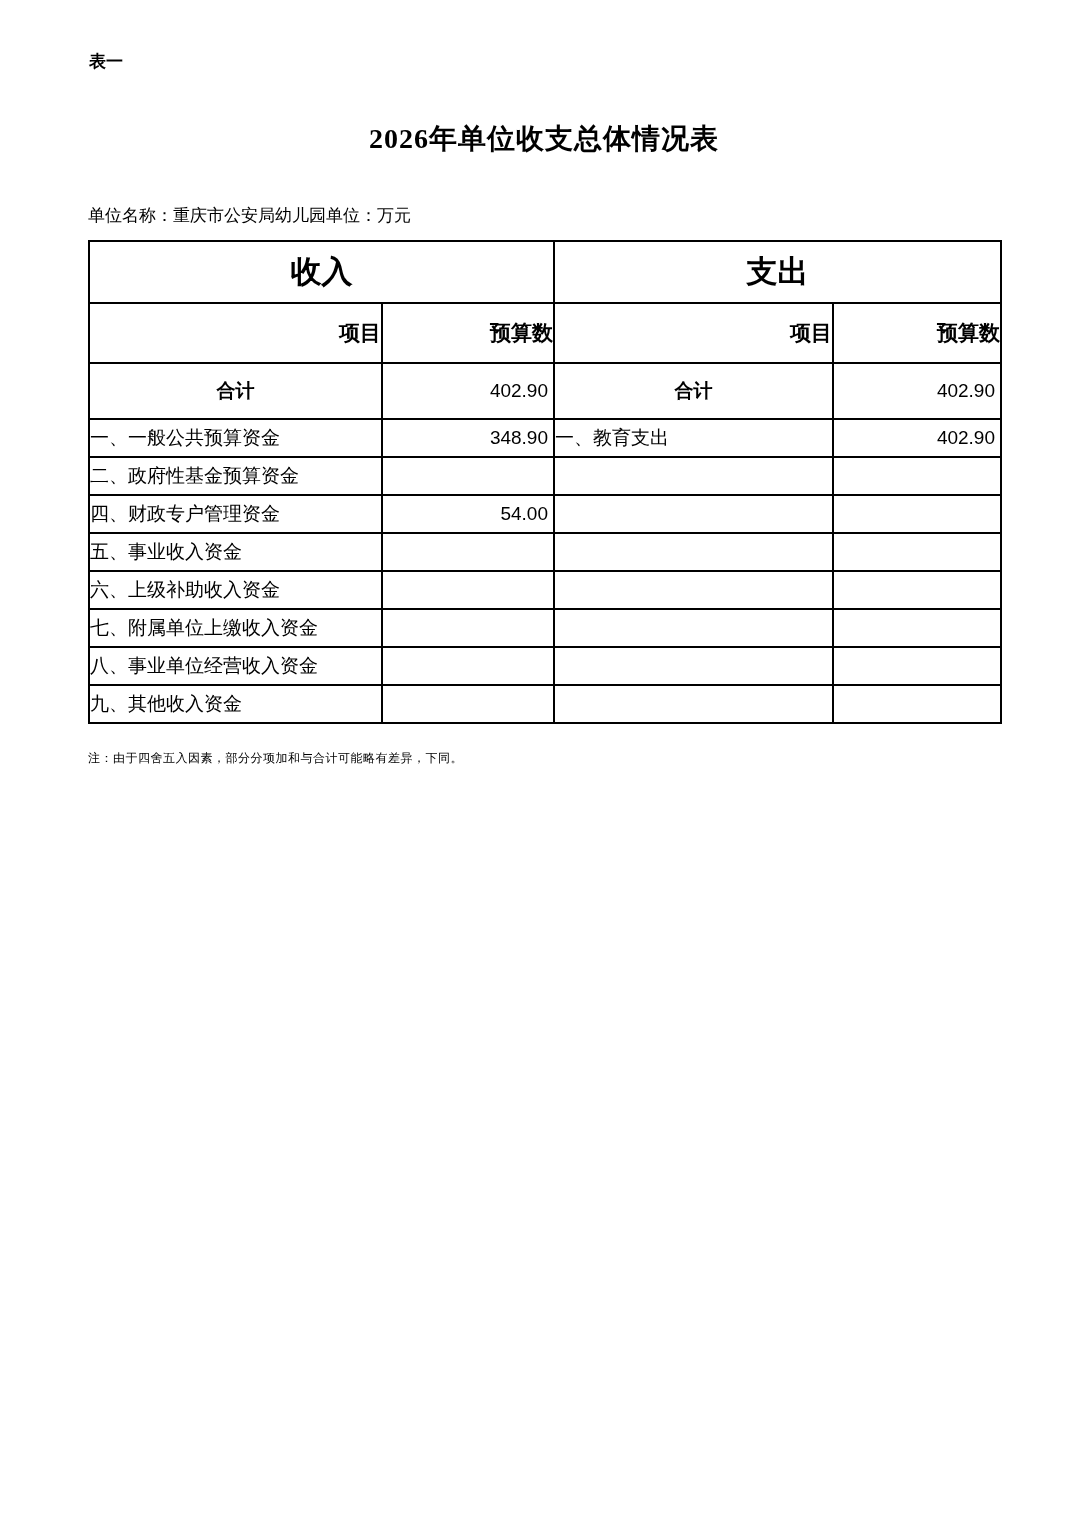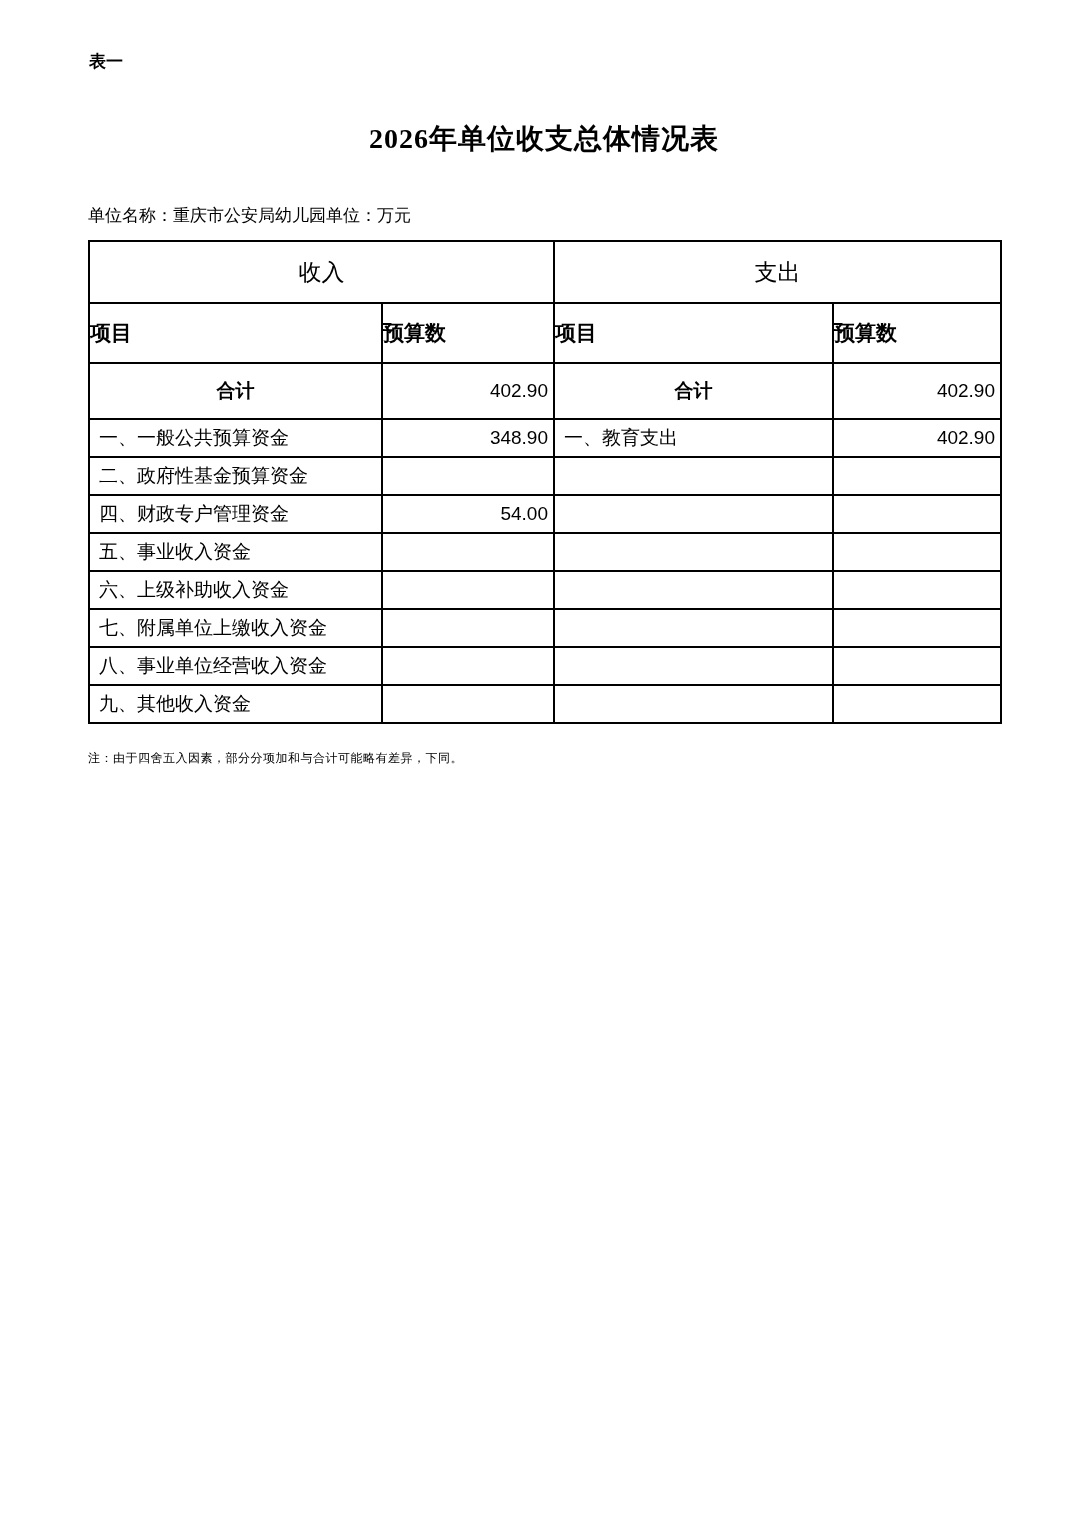--- a/index.html
+++ b/index.html
@@ -55,41 +55,41 @@
     border: 2px solid #000000;
     overflow: hidden;
     vertical-align: middle;
   }
   tr.section-header-row { height: 62px; }
   tr.column-header-row { height: 60px; }
   tr.total-row { height: 56px; }
   tr.data-row { height: 38px; }
   th.section-header {
     font-family: "Liberation Sans", sans-serif;
-    font-weight: normal;
-    font-size: 23px;
+    font-weight: bold;
+    font-size: 31px;
   }
   th.column-header {
     font-family: "Liberation Sans", sans-serif;
     font-weight: bold;
     font-size: 21px;
-    text-align: left;
+    text-align: right;
   }
   td.total-item {
     font-family: "Liberation Sans", sans-serif;
     font-weight: bold;
     font-size: 19px;
     text-align: center;
   }
   td.item-cell {
     font-family: "Liberation Serif", serif;
     font-weight: normal;
     font-size: 19px;
     text-align: left;
-    padding-left: 9px;
+    padding-left: 0;
     white-space: nowrap;
   }
   td.value-cell {
     font-family: "Liberation Sans", sans-serif;
     font-size: 19px;
     text-align: right;
     padding-right: 5px;
     white-space: nowrap;
   }
   .footnote {

